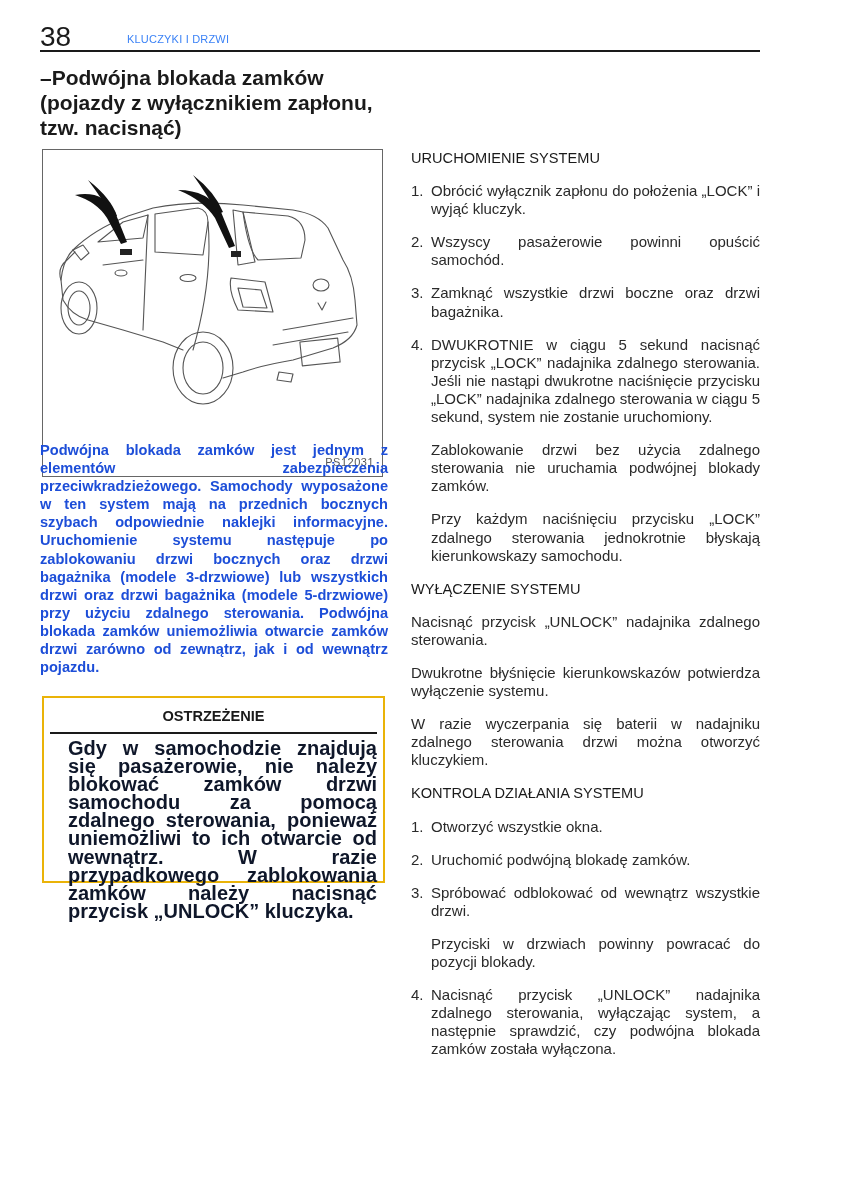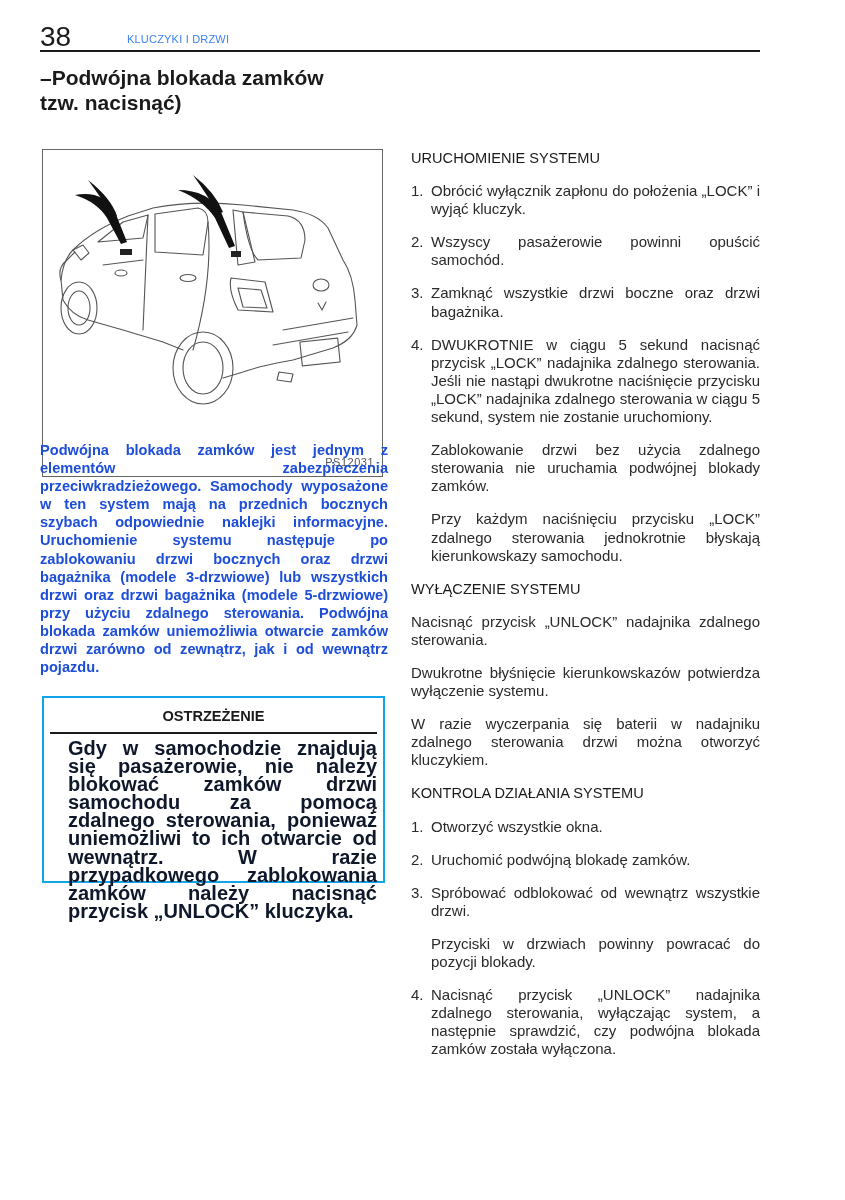--- a/index.html
+++ b/index.html
@@ -29,21 +29,21 @@
     font-family: "Liberation Sans", sans-serif; letter-spacing: 0.5px;
   }
 
   .intro {
     position: absolute; left: 40px; top: 441px; width: 348px;
     font-size: 14.6px; line-height: 18.1px; font-weight: bold; text-align: justify; color: #1d4ed8;
   }
 
   .warning {
     position: absolute; left: 42px; top: 696px; width: 343px; height: 187px;
-    border: 2px solid #0ea5e9; box-sizing: border-box;
+    border: 2px solid #eab308; box-sizing: border-box;
   }
   .warning-title {
     position: absolute; left: 6px; right: 6px; top: 8px; height: 26px;
     text-align: center; font-weight: bold; font-size: 14.6px; line-height: 20px;
     border-bottom: 2px solid #1a1a1a; color: #1a1a1a;
   }
   .warning-body {
     position: absolute; left: 24px; right: 6px; top: 41px;
     font-weight: bold; font-size: 20px; line-height: 18.1px; text-align: justify; color: #0f172a;
   }
@@ -61,20 +61,21 @@
 </head>
 <body>
 
 <div class="header">
   <span class="page-num">38</span>
   <span class="section-title">KLUCZYKI I DRZWI</span>
 </div>
 
 <div class="main-title">
   <div>–Podwójna blokada zamków</div>
+  <div>(pojazdy z wyłącznikiem zapłonu,</div>
   <div>tzw. nacisnąć)</div>
 </div>
 
 <div class="figure">
   <svg width="339" height="262" viewBox="0 0 339 262">
     <g fill="none" stroke="#555" stroke-width="1.1" stroke-linejoin="round" stroke-linecap="round">
 
       <path d="M30 100 Q50 80 85 66 L110 58 Q150 50 200 55 L250 60 Q275 64 285 78 L300 110 Q310 125 312 150 L314 175 Q310 190 290 198 L250 210 Q220 215 200 222 L180 228"></path>
       <path d="M30 100 Q20 110 18 130 L20 150 Q28 165 45 170 L80 180 L120 192 L140 200"></path>
 

